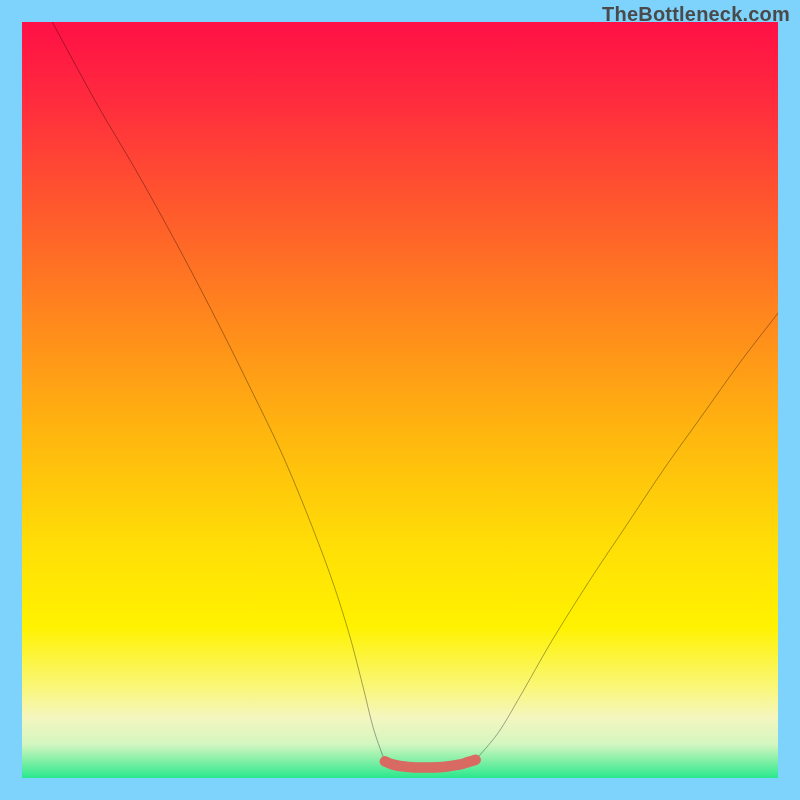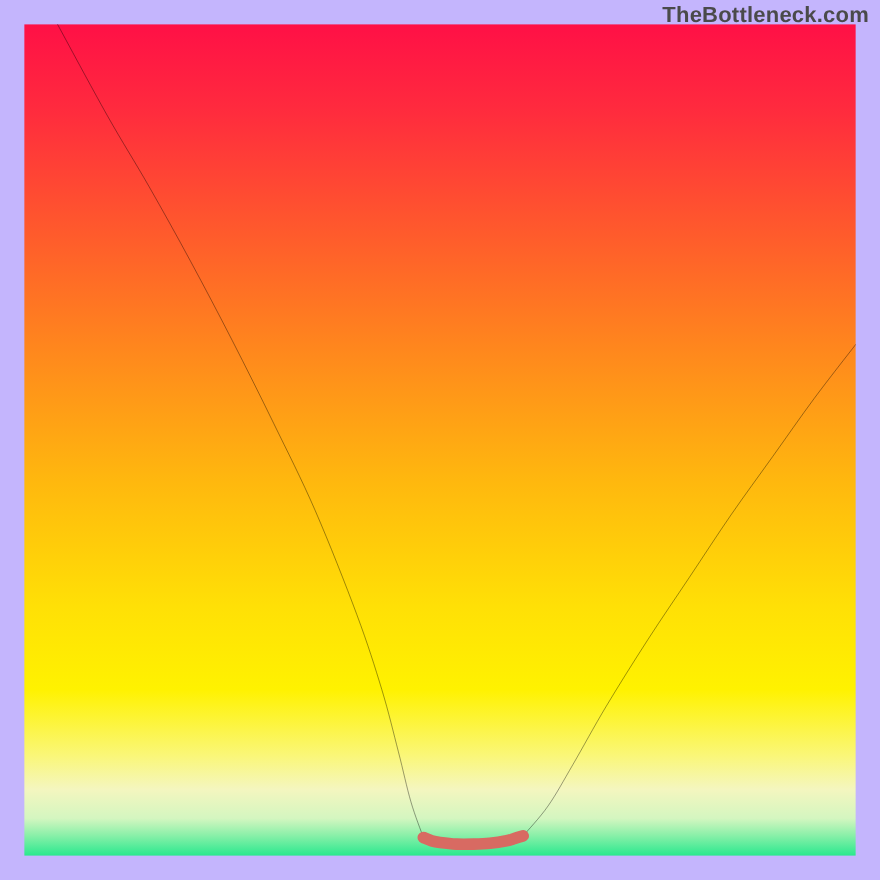--- a/index.html
+++ b/index.html
@@ -8,21 +8,21 @@
     width: 800px;
     height: 800px;
     background: #000;
     font-family: Arial, Helvetica, sans-serif;
     overflow: hidden;
   }
   .frame {
     position: relative;
     width: 800px;
     height: 800px;
-    background: #c4b5fd;
+    background: #7dd3fc;
   }
   .plot {
     position: absolute;
     left: 22px;
     top: 22px;
     width: 756px;
     height: 756px;
   }
   .attribution {
     position: absolute;

